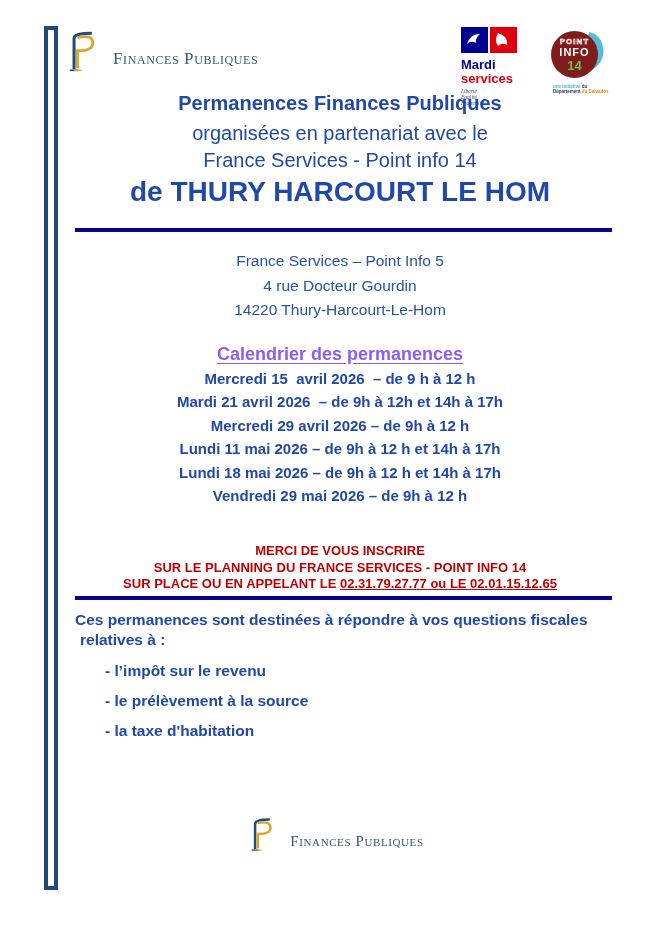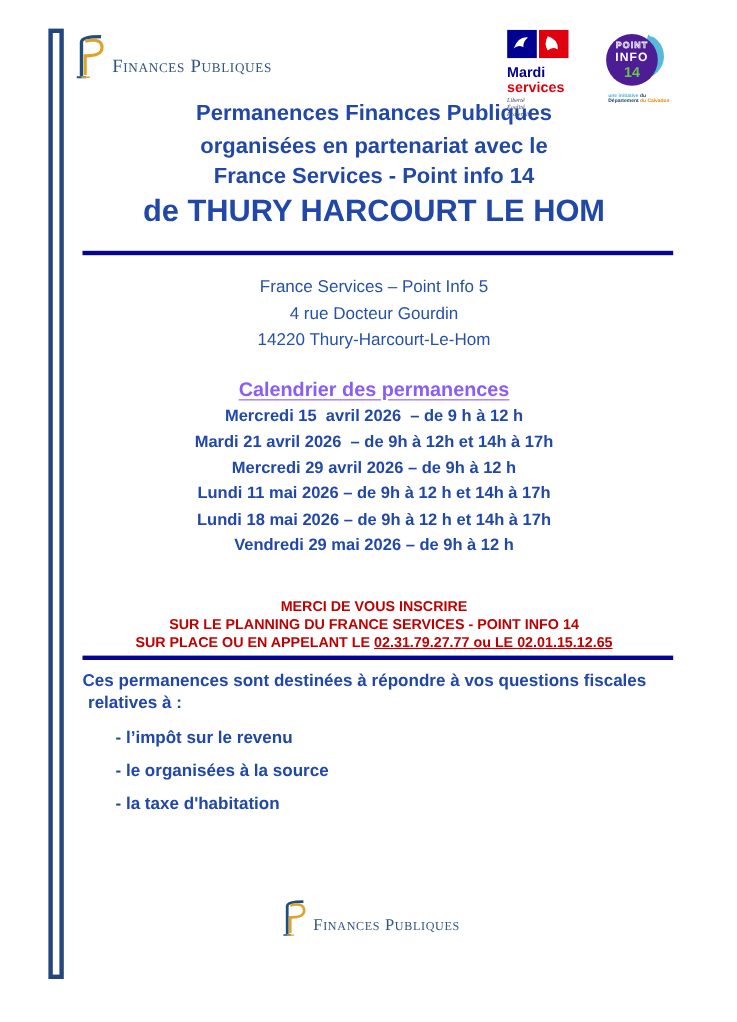--- a/index.html
+++ b/index.html
@@ -6,54 +6,54 @@
   .page{
     position:relative;width:670px;height:929px;background:#fff;
     font-family:"Liberation Sans",sans-serif;overflow:hidden;
   }
   
   .left-bar{
     position:absolute;left:44px;top:26px;width:14px;height:864px;
     border:4px solid #24477B;background:#fff;box-sizing:border-box;
   }
   
-  .dgfip{position:absolute;display:flex;align-items:center;gap:5px;}
+  .dgfip{position:absolute;display:flex;align-items:center;gap:16px;}
   .dgfip-top{left:63px;top:29px;}
   .dgfip-bottom{left:0;right:0;top:816px;justify-content:center;}
   .dgfip .wordmark{
     font-family:"Liberation Serif",serif;font-variant:small-caps;
     color:#33567F;font-size:17px;letter-spacing:0.6px;margin-top:10px;
   }
   .dgfip-bottom .wordmark{font-size:15px;margin-top:8px;}
   
   .fs-logo{position:absolute;left:461px;top:27px;width:58px;}
   .fs-word-france{font-size:13px;font-weight:bold;color:#000091;line-height:14px;margin-top:1px;}
   .fs-word-services{font-size:13px;font-weight:bold;color:#E1000F;line-height:13px;}
   .fs-motto{margin-top:3px;font-family:"Liberation Serif",serif;font-style:italic;
     font-size:5.5px;color:#3a3a6a;line-height:6px;}
   
   .pi-logo{position:absolute;left:551px;top:28px;width:64px;height:66px;}
   .pi-swoosh{position:absolute;left:16px;top:0;z-index:0;}
   .pi-circle{
     position:absolute;left:0;top:3px;width:47px;height:47px;border-radius:50%;
-    background:#4c1d95;z-index:1;display:flex;flex-direction:column;
+    background:#7f1d1d;z-index:1;display:flex;flex-direction:column;
     align-items:center;justify-content:center;line-height:1;
   }
   .pi-point{font-size:8px;font-weight:bold;letter-spacing:1px;
     color:rgba(255,255,255,0.30);-webkit-text-stroke:0.6px #fff;}
   .pi-info{font-size:11px;font-weight:bold;color:#fff;letter-spacing:1px;margin-top:1px;}
   .pi-num{font-size:13px;font-weight:bold;color:#6CC24A;margin-top:1px;}
   .pi-tagline{position:absolute;left:2px;top:56px;width:62px;z-index:1;
     font-size:4.5px;line-height:5px;font-weight:bold;}
   .pi-t1{color:#45B5D4;}.pi-t2{color:#17325F;}.pi-t3{color:#E98300;}
   
   .title-block{position:absolute;left:40px;right:30px;top:86px;text-align:center;
     color:#2148A8;font-weight:bold;}
   .title-big{font-size:20px;line-height:34px;margin:0;}
-  .title-mid{font-size:20px;line-height:27px;margin:0;font-weight:bold;}
+  .title-mid{font-size:20px;line-height:27px;margin:0;font-weight:normal;}
   .title-big2{font-size:28px;line-height:36px;margin:0;}
   
   .rule{position:absolute;left:75px;width:537px;height:4px;background:#050593;}
   .rule-top{top:228px;}
   .rule-bottom{top:596px;}
   
   .address{position:absolute;left:40px;right:30px;top:249px;text-align:center;
     color:#2552A8;font-size:15.5px;line-height:24.5px;}
   
   .cal-heading{position:absolute;left:40px;right:30px;top:344px;text-align:center;
@@ -161,21 +161,21 @@
     <div><span>SUR PLACE OU EN APPELANT LE </span><span class="reg-underline">02.31.79.27.77 ou LE 02.01.15.12.65</span></div>
   </section>
 
   <div class="rule rule-bottom"></div>
 
   <section class="info">
     <div class="intro-line">Ces permanences sont destinées à répondre à vos questions fiscales</div>
     <div class="intro-line intro-line2">relatives à :</div>
     <div class="topics">
       <div class="topic">- l’impôt sur le revenu</div>
-      <div class="topic">- le organisées à la source</div>
+      <div class="topic">- le prélèvement à la source</div>
       <div class="topic">- la taxe d'habitation</div>
     </div>
   </section>
 
   <div class="dgfip dgfip-bottom">
     <span>
       <svg viewBox="0 0 40 52" width="28" height="38">
         <path d="M13,46 L13,10 Q13,4 34,4" fill="none" stroke="#1F4E79" stroke-width="3.6"></path>
         <path d="M8,47.5 L18,47.5" stroke="#1F4E79" stroke-width="2"></path>
         <path d="M17,9 Q35,5 35,15.5 Q35,25 17,24.5 L17,45" fill="none" stroke="#DFA32C" stroke-width="3.4"></path>

